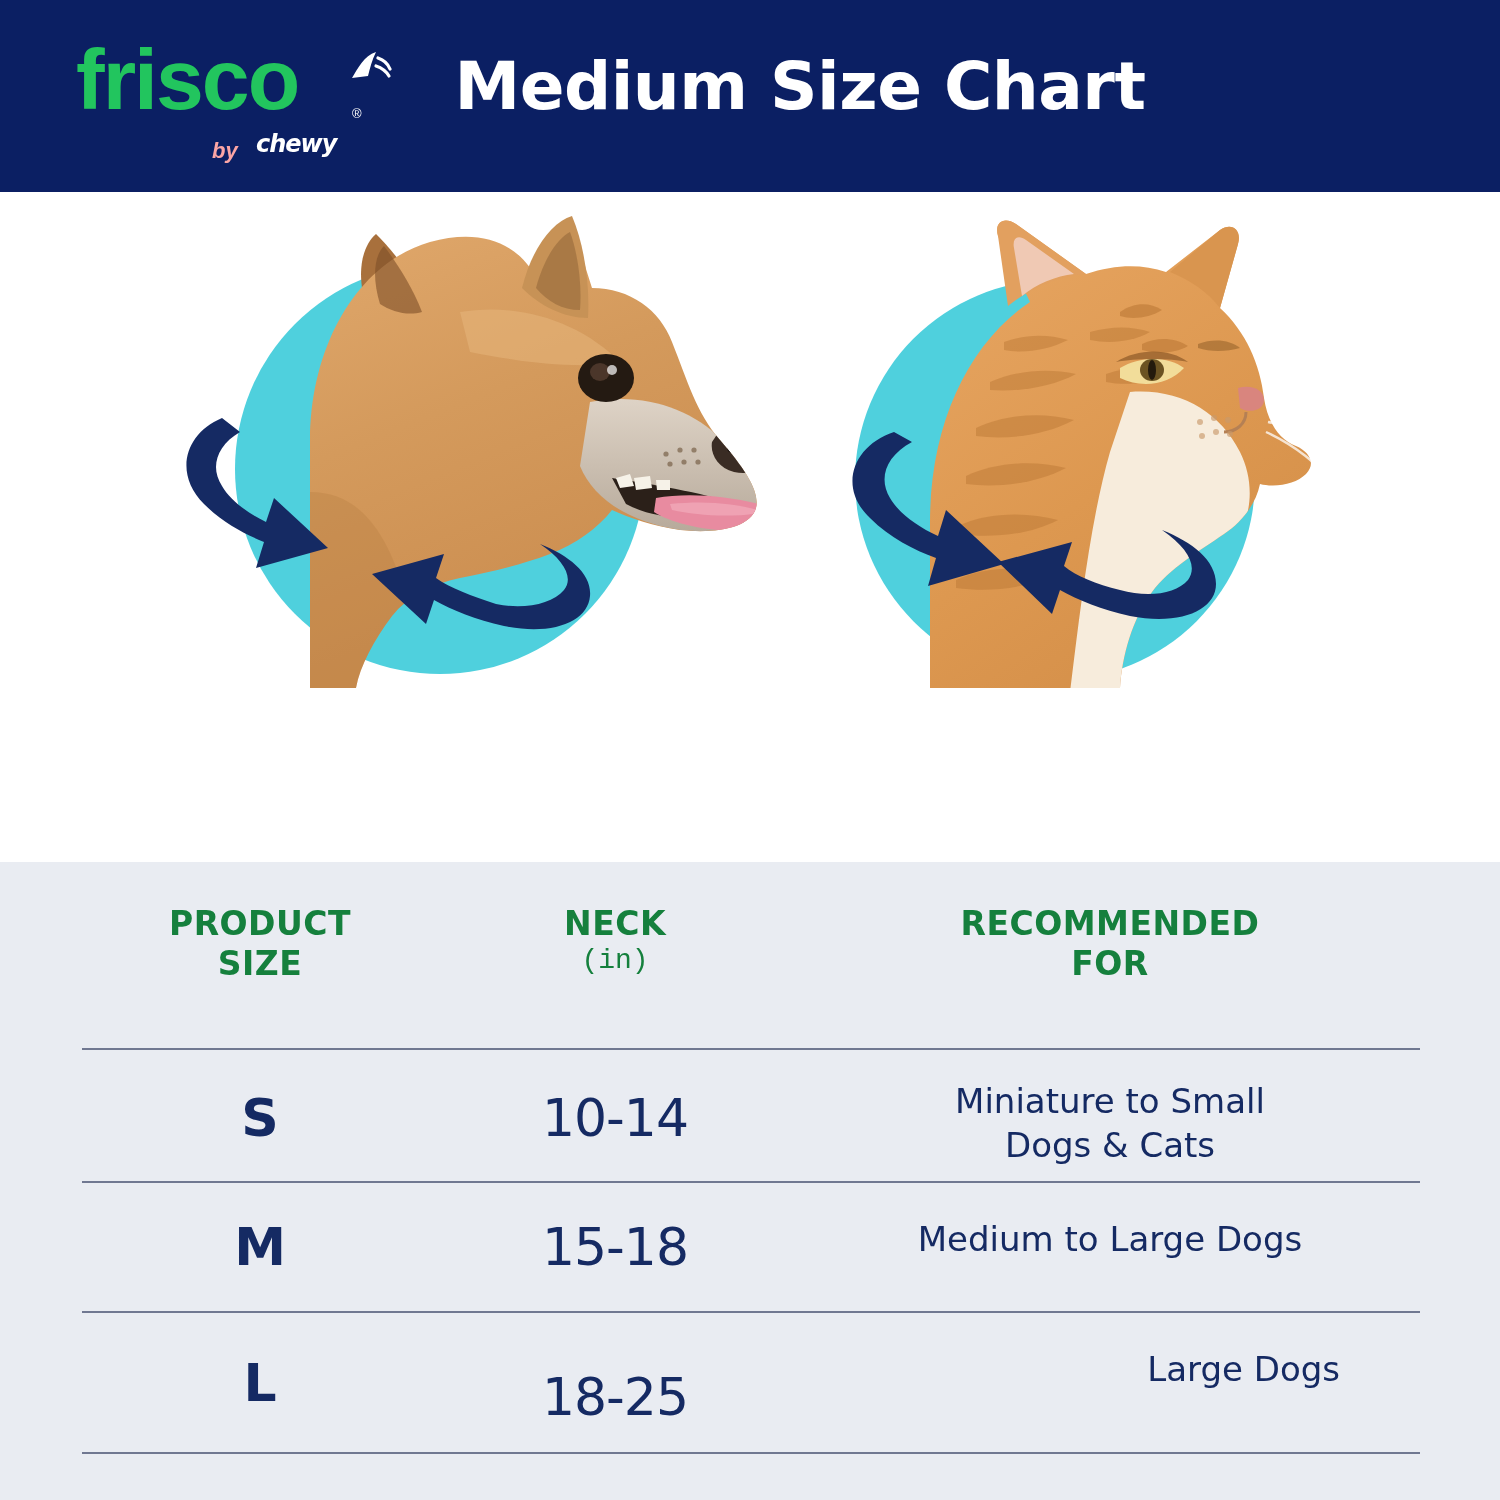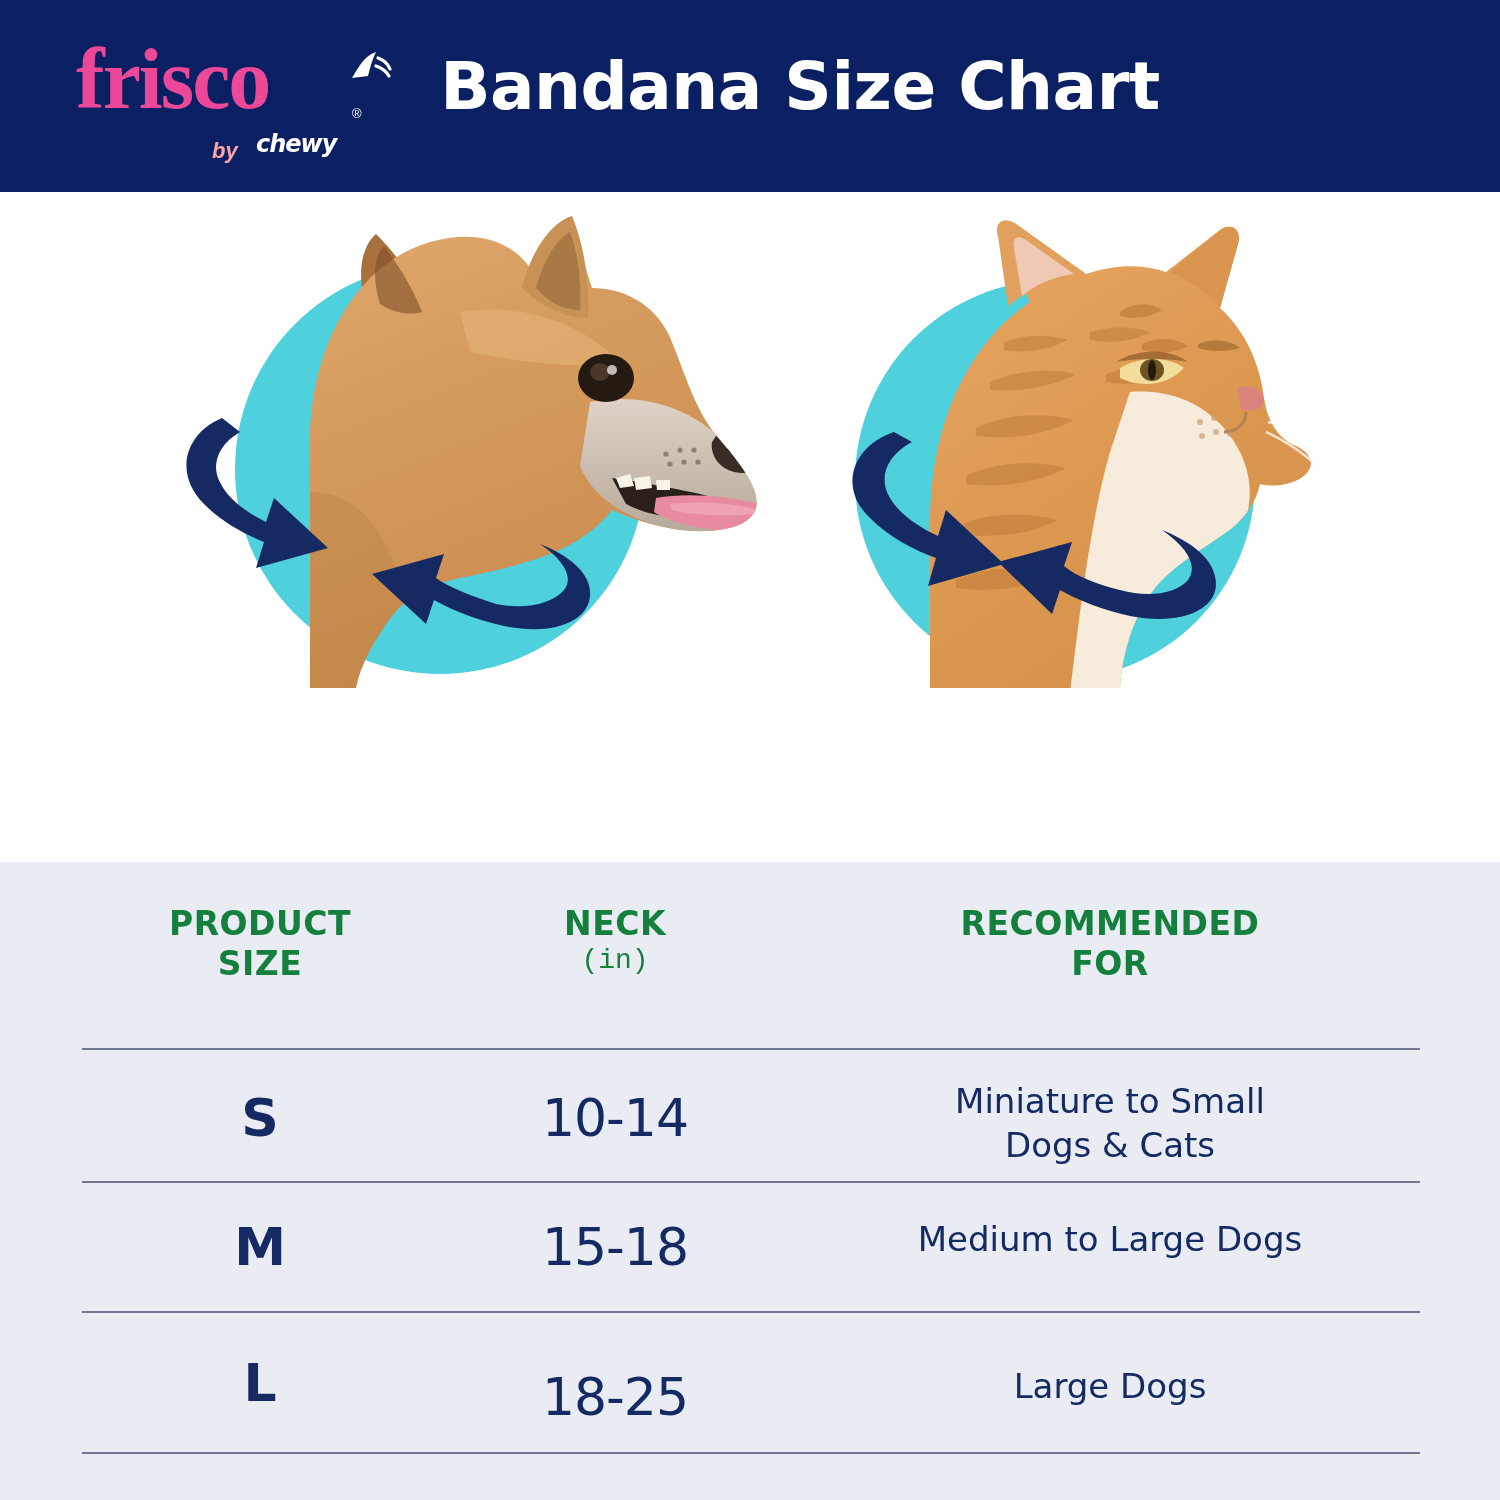--- a/index.html
+++ b/index.html
@@ -34,24 +34,24 @@
   .logo-wrap {
     position: absolute;
     left: 76px;
     top: 34px;
     width: 300px;
     height: 130px;
   }
   .logo-frisco {
     position: absolute;
     left: 0; top: 2px;
-    font-family: Liberation Serif, serif;
+    font-family: Liberation Sans, sans-serif;
     font-size: 86px;
     font-weight: 700;
-    color: #ec4899;
+    color: #22c55e;
     letter-spacing: -2px;
     line-height: 1;
   }
   .logo-reg {
     position: absolute;
     left: 276px;
     top: 72px;
     font-family: "Liberation Sans", sans-serif;
     font-size: 13px;
     color: #ffffff;
@@ -230,42 +230,42 @@
     line-height: 1.3;
   }
   .r1 .cell.size { top: 40px; }
   .r1 .cell.neck { top: 40px; }
   .r1 .cell.rec  { top: 31px; }
   .r2 .cell.size { top: 36px; }
   .r2 .cell.neck { top: 36px; }
   .r2 .cell.rec  { top: 36px; }
   .r3 .cell.size { top: 42px; }
   .r3 .cell.neck { top: 40px; margin-top: 16px; }
-  .r3 .cell.rec  { top: 53px; }
+  .r3 .cell.rec  { top: 36px; text-align: right; }
 </style>
 </head>
 <body>
 
 <div class="page">
 
   <div class="header">
 
     <div class="logo-wrap">
       <div class="logo-frisco">frisco</div>
       <svg class="logo-swish" viewBox="0 0 44 40">
         <path d="M4 30 C10 20 16 8 28 4 C24 12 22 20 20 28 Z" fill="#ffffff"></path>
         <path d="M30 10 C36 12 40 16 42 21" stroke="#ffffff" stroke-width="3.2" fill="none" stroke-linecap="round"></path>
         <path d="M28 18 C34 20 38 23 41 28" stroke="#ffffff" stroke-width="3.2" fill="none" stroke-linecap="round"></path>
       </svg>
       <div class="logo-reg">®</div>
       <div class="logo-by">by</div>
       <div class="logo-chewy">chewy</div>
     </div>
 
-    <div class="header-title">Bandana Size Chart</div>
+    <div class="header-title">Medium Size Chart</div>
   </div>
 
   <div class="illus-area">
 
     <div class="pet-block dog">
       <div class="pet-circle"></div>
       <svg class="pet-svg" viewBox="0 0 640 560">
         <defs>
           <clipPath id="dogClip">
             <path d="M150 250 C150 150 200 70 270 50 C320 36 360 50 378 90

